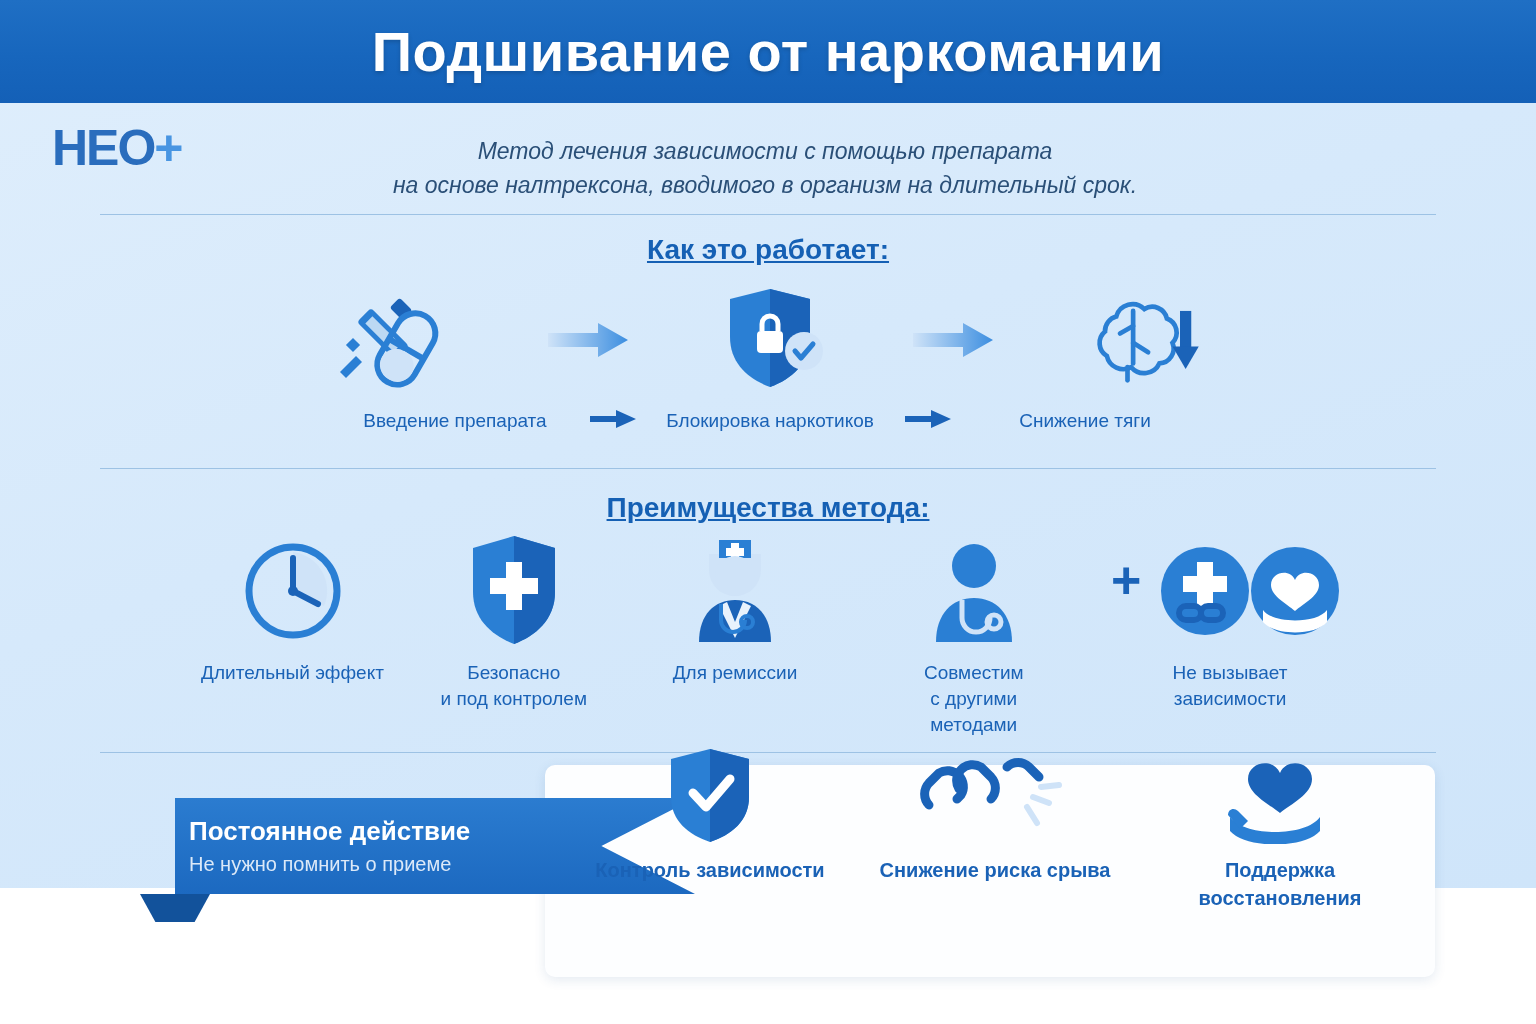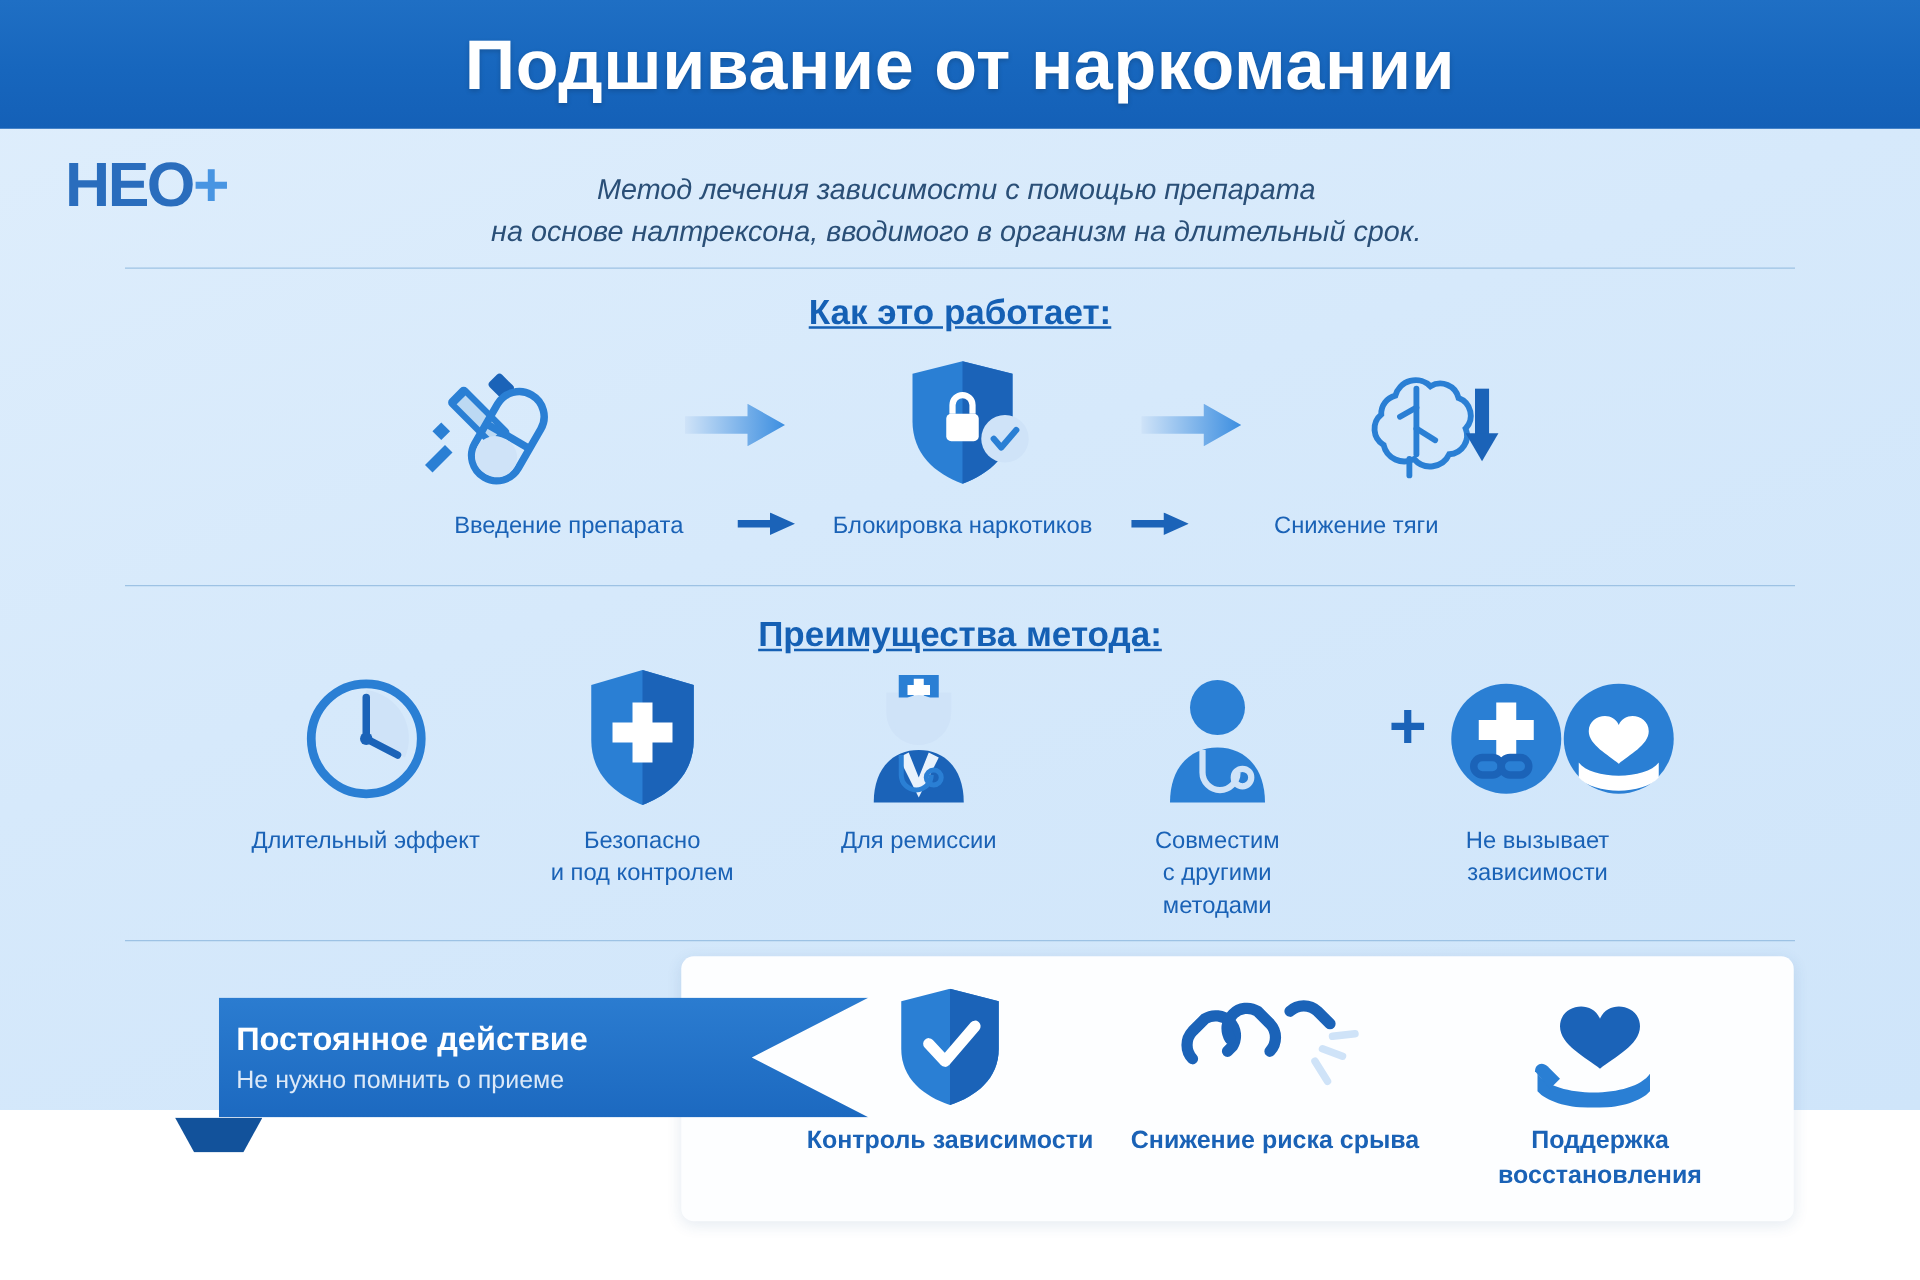--- a/index.html
+++ b/index.html
@@ -157,24 +157,24 @@
     top: 765px;
     width: 890px;
     height: 212px;
     background: #fdfeff;
     border-radius: 10px;
     box-shadow: 0 3px 12px rgba(30,80,140,0.12);
   }
   .bottom-items {
     position: absolute;
     left: 580px;
-    top: 792px;
+    top: 750px;
     width: 830px;
     display: flex;
-    justify-content: flex-end;
+    justify-content: space-between;
   }
   .bottom-item {
     width: 260px;
     display: flex;
     flex-direction: column;
     align-items: center;
   }
   .bottom-icon { height: 92px; display: flex; align-items: center; justify-content: center; }
   .bottom-label {
     margin-top: 14px;

